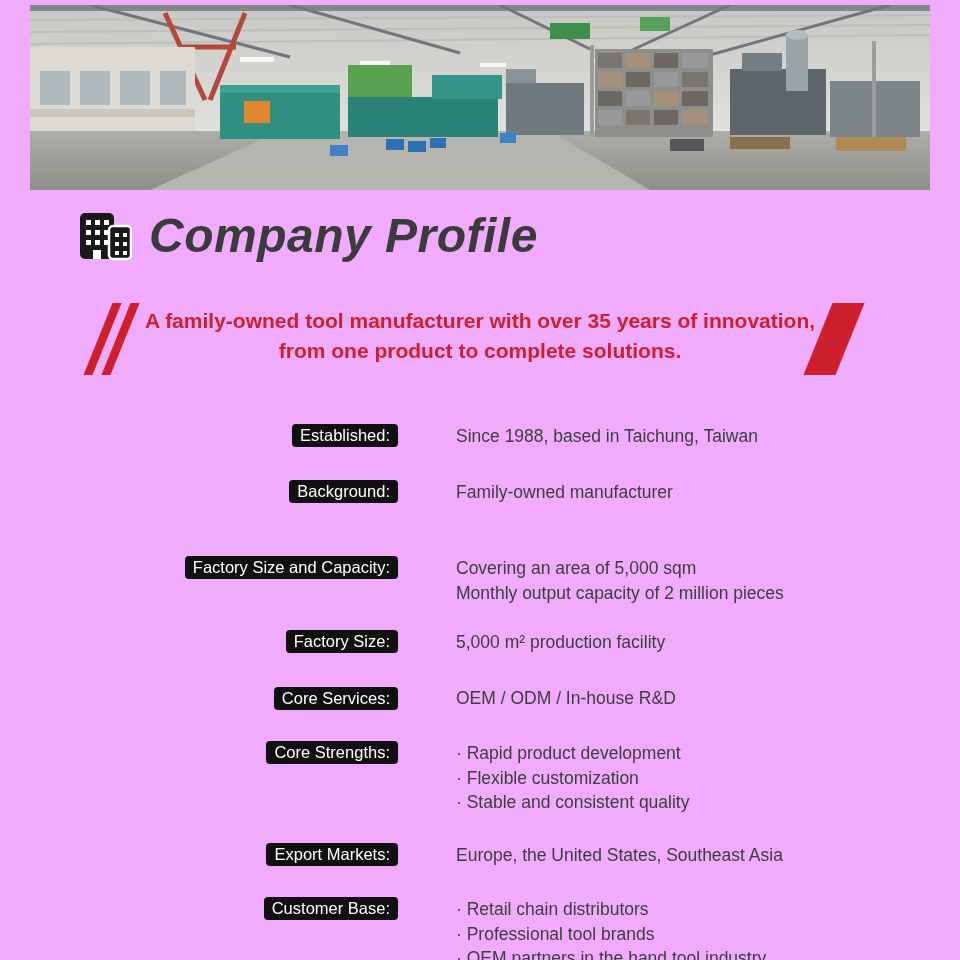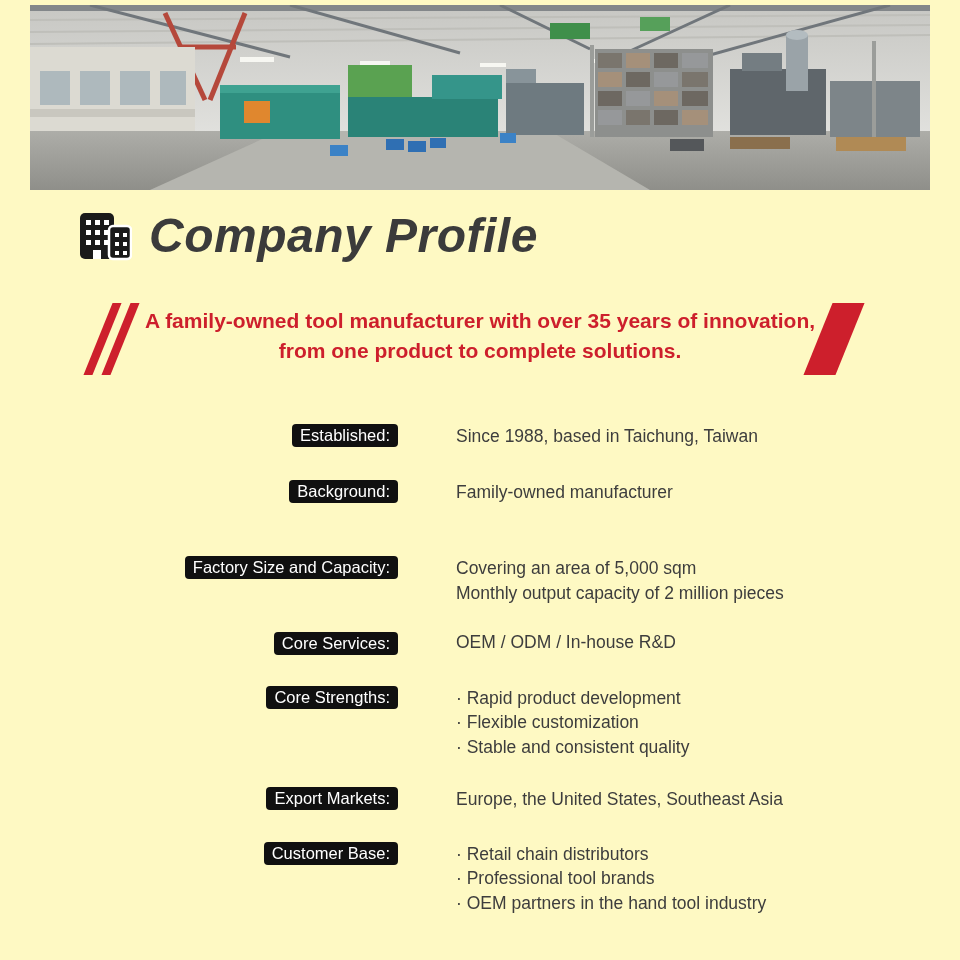--- a/index.html
+++ b/index.html
@@ -1,17 +1,17 @@
 <!DOCTYPE html>
 <html><head>
 <meta charset="utf-8">
 <style>
   html, body { margin: 0; padding: 0; background: #ffffff; }
   body { width: 960px; height: 960px; font-family: "Liberation Sans", sans-serif; }
-  .page { position: relative; width: 960px; height: 960px; overflow: hidden; background: #fef9c3; }
+  .page { position: relative; width: 960px; height: 960px; overflow: hidden; background: #f0abfc; }
 
   
   .hero { position: absolute; left: 30px; top: 5px; width: 900px; height: 185px; overflow: hidden; }
   .hero svg { display: block; width: 100%; height: 100%; }
 
   
   .header { position: absolute; left: 78px; top: 208px; display: flex; align-items: center; gap: 17px; }
   .header .icon svg { display: block; width: 54px; height: 50px; }
   .title { font-size: 48px; font-weight: bold; font-style: italic; color: #3b3b3b; letter-spacing: 0.5px; white-space: nowrap; }
 
@@ -203,20 +203,26 @@
     </div>
 
     <div class="row r3">
       <div class="label-col"><span class="badge">Factory Size and Capacity:</span></div>
       <div class="value-col">
         <div>Covering an area of 5,000 sqm</div>
         <div>Monthly output capacity of 2 million pieces</div>
       </div>
     </div>
 
+    <div class="row r4">
+      <div class="label-col"><span class="badge">Factory Size:</span></div>
+      <div class="value-col">
+        <div>5,000 m² production facility</div>
+      </div>
+    </div>
 
     <div class="row r5">
       <div class="label-col"><span class="badge">Core Services:</span></div>
       <div class="value-col">
         <div>OEM / ODM / In-house R&amp;D</div>
       </div>
     </div>
 
     <div class="row r6">
       <div class="label-col"><span class="badge">Core Strengths:</span></div>

